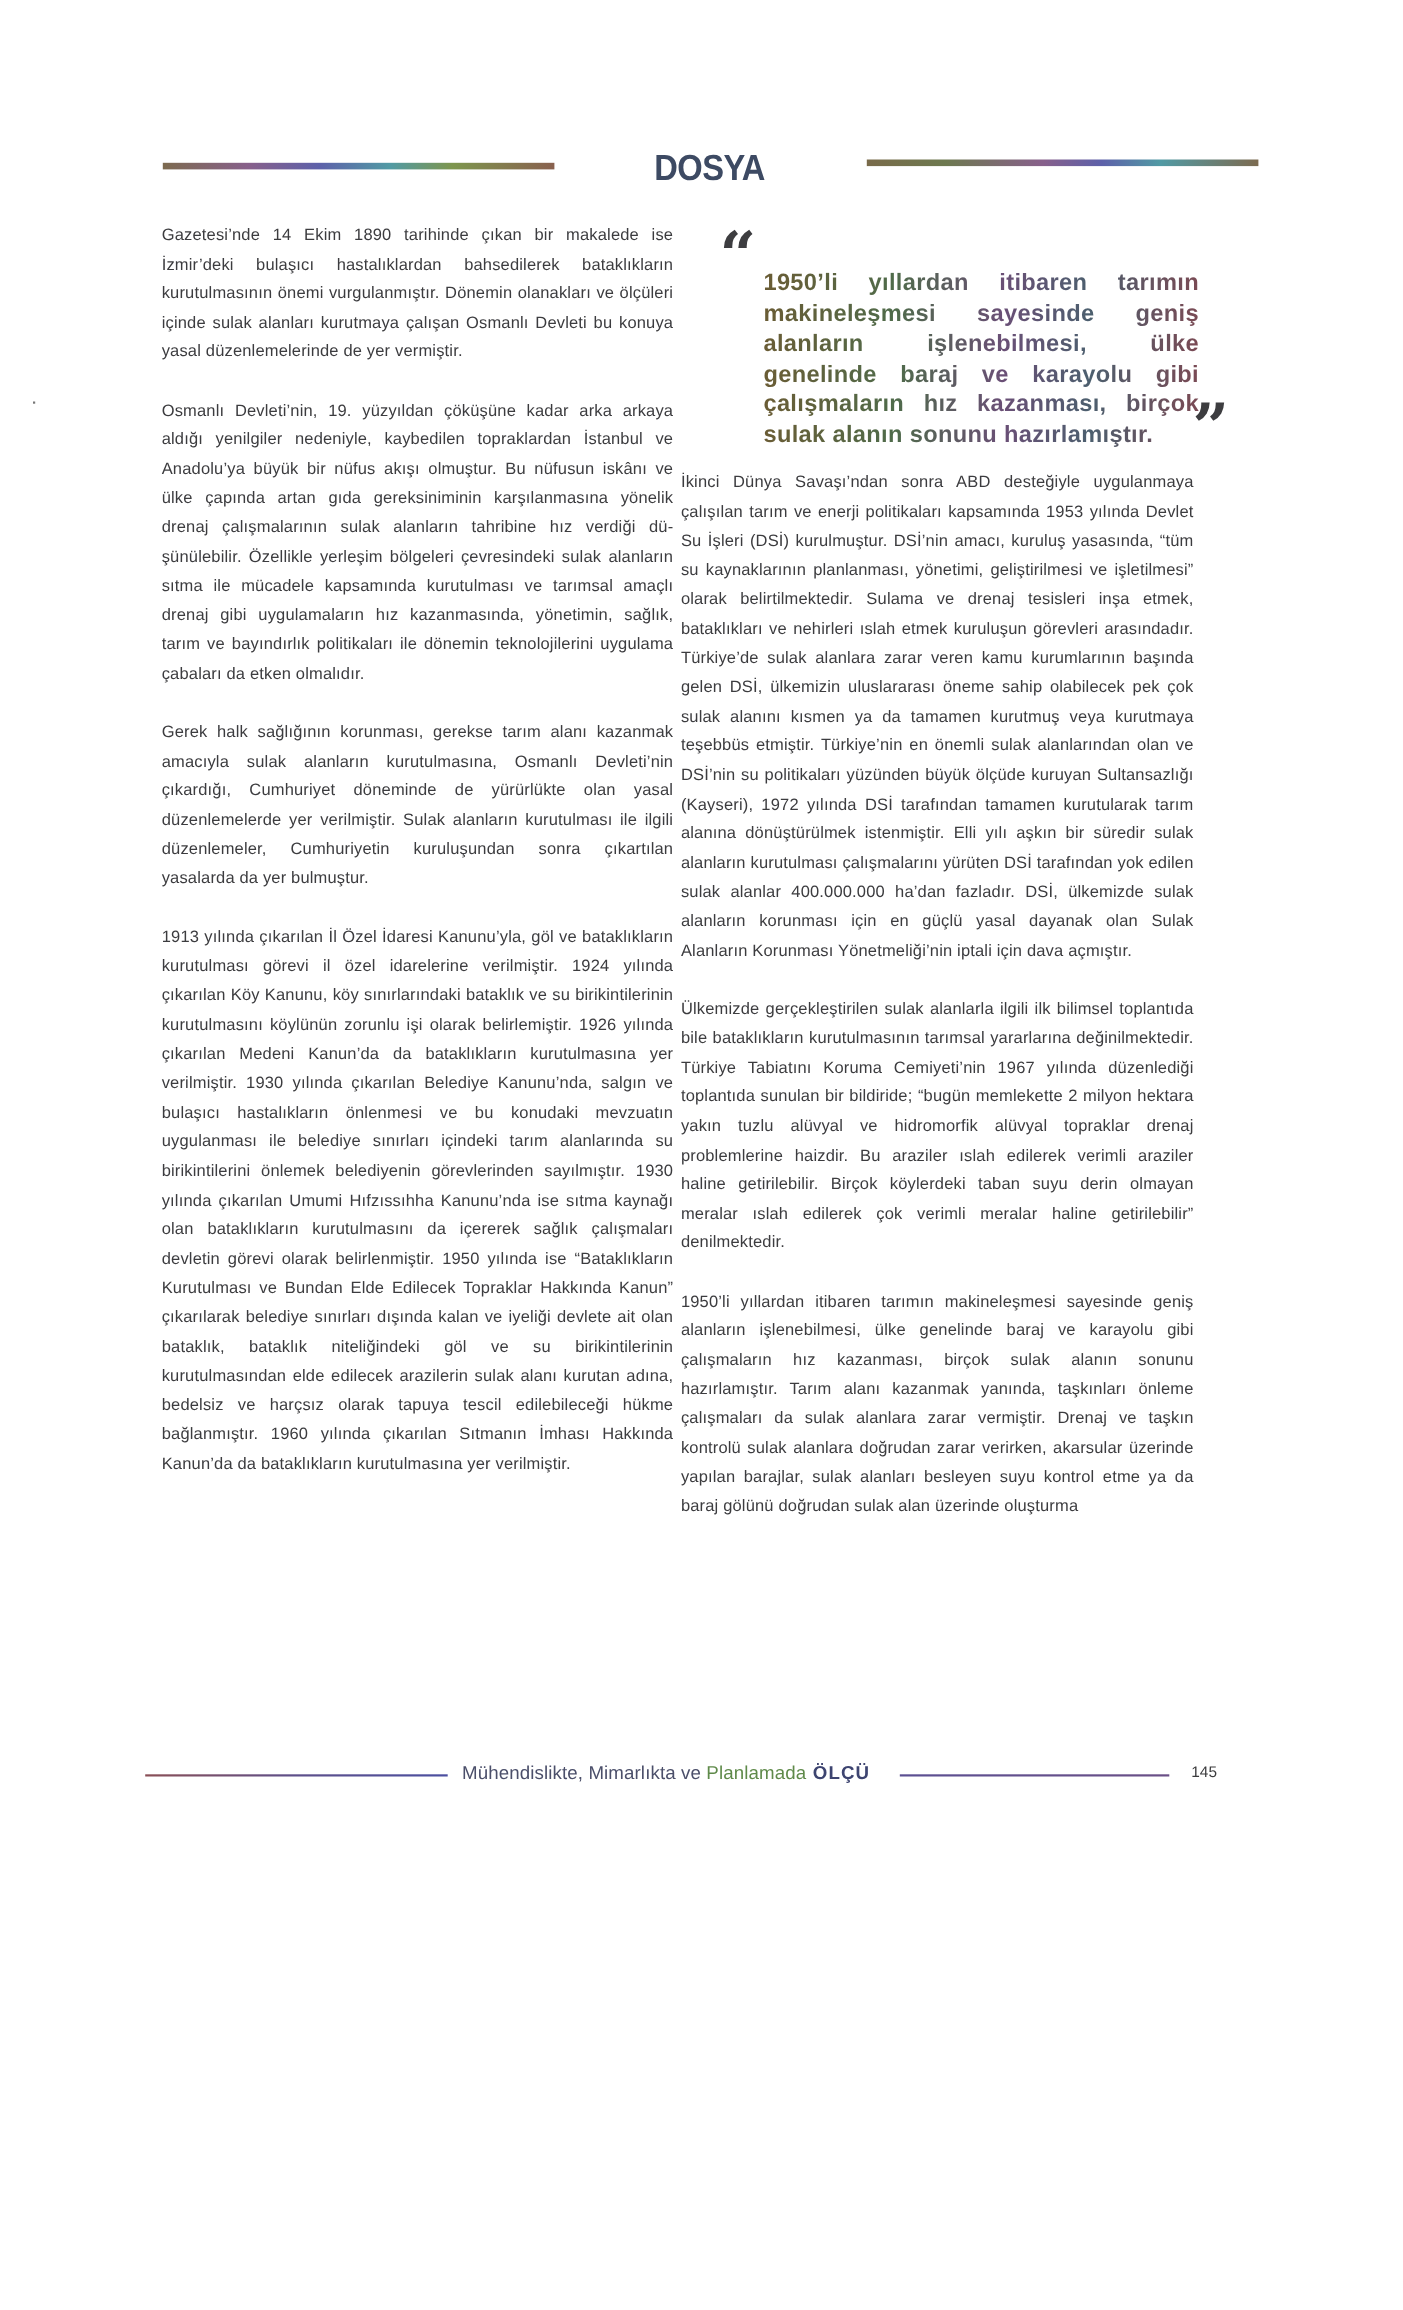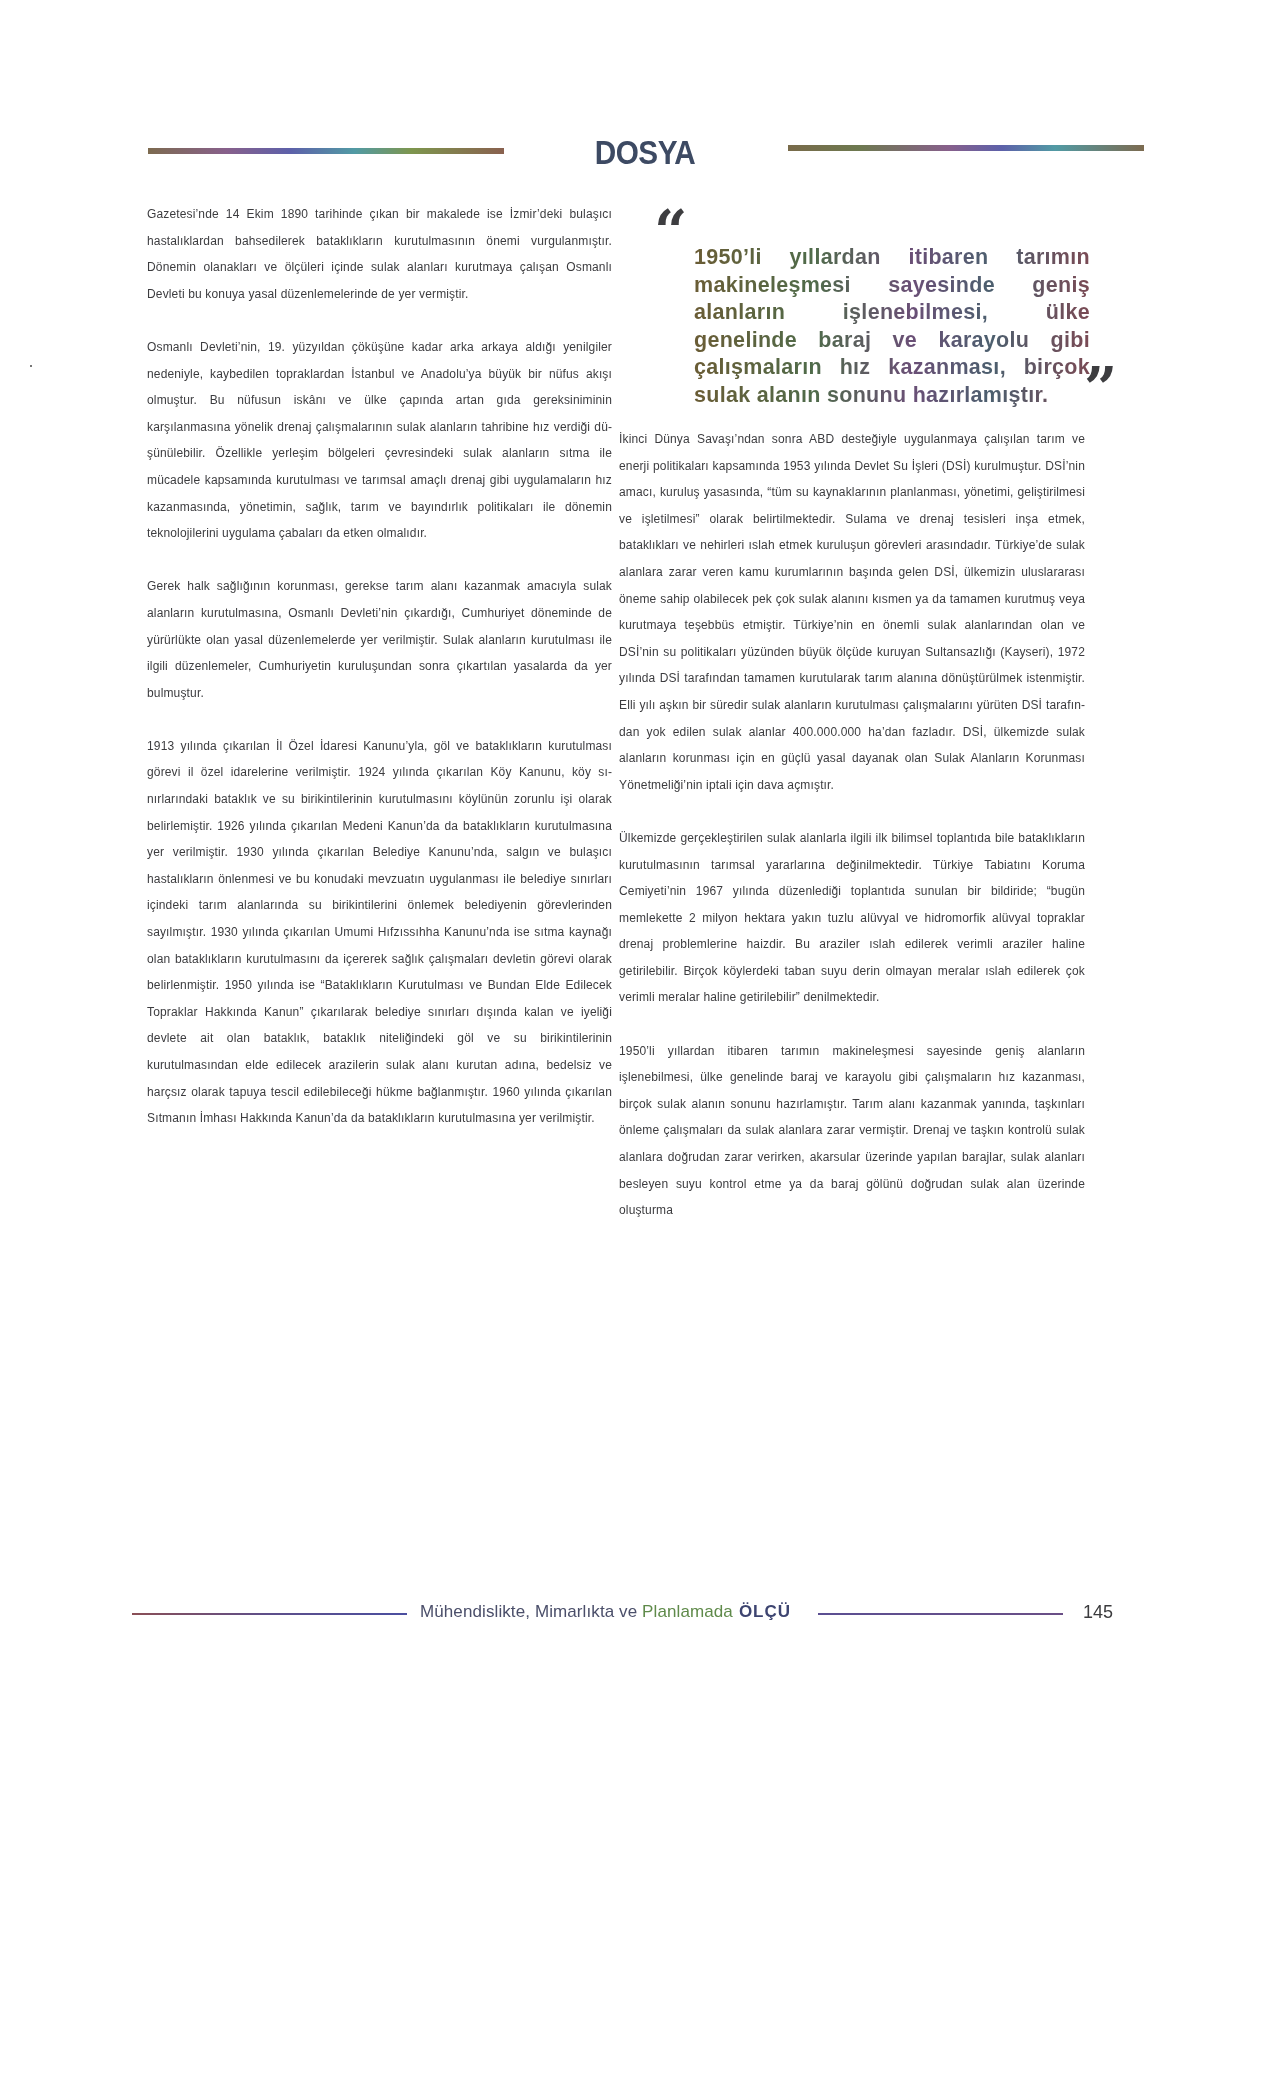--- a/index.html
+++ b/index.html
@@ -14,21 +14,21 @@
     }
     .rule.left  { left: 148px; top: 148px; width: 356px; }
     .rule.right { left: 788px; top: 145px; width: 356px;
       background: linear-gradient(90deg, #6a5a36 0%, #5d6a3c 20%, #7a4e7e 45%, #4b4fa0 60%, #3e8f9a 75%, #6e5a3c 100%); }
     .section-title {
       position: absolute; left: 560px; top: 134px; width: 170px; text-align: center;
       font-family: "Liberation Sans", sans-serif; font-weight: bold; font-size: 33px;
       letter-spacing: -0.5px; color: #3d4a63; transform: scaleX(0.9);
     }
     .col {
-      position: absolute; font-size: 12px; line-height: 26.6px; text-align: justify;
+      position: absolute; font-size: 15px; line-height: 26.6px; text-align: justify;
       letter-spacing: 0.15px; color: #3c3c3f;
     }
     .col p { margin: 0 0 26.6px 0; hyphens: manual; }
     .col.left  { left: 147px; top: 201px; width: 465px; }
     .col.right { left: 619px; top: 426px; width: 466px; }
     .pull-quote {
       position: absolute; left: 694px; top: 215px; width: 396px;
       font-weight: bold; font-size: 21.5px; line-height: 27.5px; text-align: justify;
       letter-spacing: 0.3px;
       background: linear-gradient(90deg, #6a5c35 0%, #4f6b4a 30%, #6a4f76 55%, #4c5f6e 75%, #7a4a54 100%);
@@ -47,21 +47,21 @@
     .footer-rule.left  { left: 132px; width: 275px; }
     .footer-rule.right { left: 818px; width: 245px; background: linear-gradient(90deg, #5b4f92, #6a4f86); }
     .footer-text {
       position: absolute; left: 420px; top: 1602px; font-size: 17px; color: #4b4f6a; white-space: nowrap;
       letter-spacing: 0.1px;
       text-align: right;
     }
     .footer-text .green { color: #5f8a4a; }
     .footer-text .brand { font-weight: bold; color: #3d4470; margin-left: 6px; letter-spacing: 1px; }
     .page-number {
-      position: absolute; left: 1083px; top: 1602px; font-size: 18px; color: #3b3b3d;
+      position: absolute; left: 1083px; top: 1602px; font-size: 14px; color: #3b3b3d;
     }
     .speck { position: absolute; left: 30px; top: 365px; width: 2px; height: 2px; background: #777; }
   </style>
 </head>
 <body>
 
 <div class="speck"></div>
 
 <div class="rule left"></div>
 <div class="section-title">DOSYA</div>

